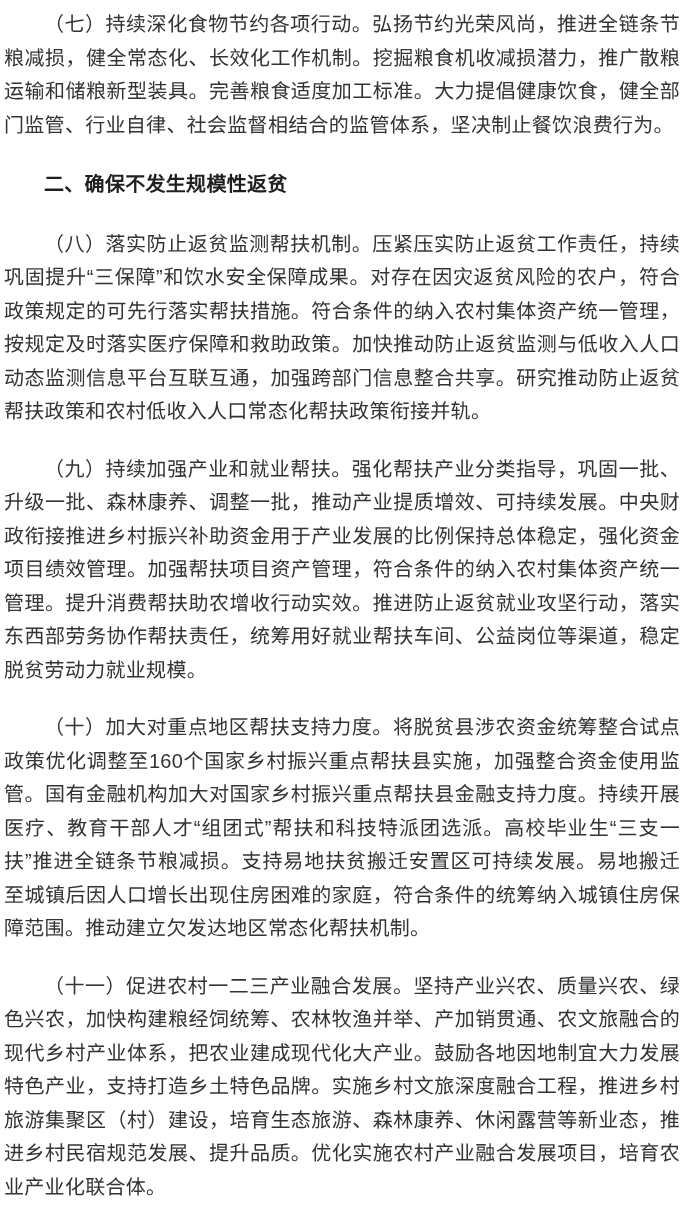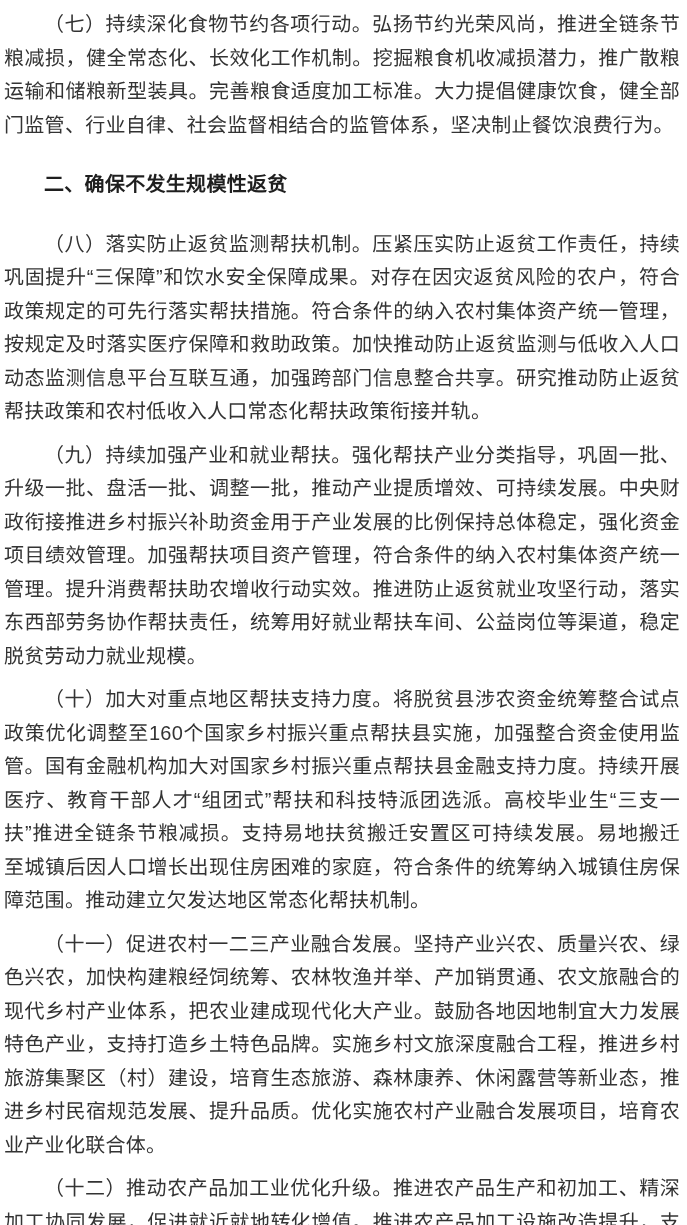--- a/index.html
+++ b/index.html
@@ -16,21 +16,21 @@
     width: 687px;
     padding: 8px 7px 14px 4px;
     color: #333333;
     font-size: 20px;
     line-height: 33.5px;
     text-align: justify;
     letter-spacing: 0.3px;
     overflow: hidden;
   }
   .doc p {
-    margin: 10px 0;
+    margin: 24px 0;
     text-indent: 2em;
   }
   .doc p:first-child {
     margin-top: 0;
   }
   .doc h2 {
     margin: 26px 0;
     font-size: 20px;
     line-height: 33.5px;
     font-weight: bold;
@@ -39,18 +39,18 @@
   }
 </style>
 </head>
 <body>
 
 <main class="doc">
   <article>
       <p>（七）持续深化食物节约各项行动。弘扬节约光荣风尚，推进全链条节粮减损，健全常态化、长效化工作机制。挖掘粮食机收减损潜力，推广散粮运输和储粮新型装具。完善粮食适度加工标准。大力提倡健康饮食，健全部门监管、行业自律、社会监督相结合的监管体系，坚决制止餐饮浪费行为。</p>
       <h2>二、确保不发生规模性返贫</h2>
       <p>（八）落实防止返贫监测帮扶机制。压紧压实防止返贫工作责任，持续巩固提升“三保障”和饮水安全保障成果。对存在因灾返贫风险的农户，符合政策规定的可先行落实帮扶措施。符合条件的纳入农村集体资产统一管理，按规定及时落实医疗保障和救助政策。加快推动防止返贫监测与低收入人口动态监测信息平台互联互通，加强跨部门信息整合共享。研究推动防止返贫帮扶政策和农村低收入人口常态化帮扶政策衔接并轨。</p>
-      <p>（九）持续加强产业和就业帮扶。强化帮扶产业分类指导，巩固一批、升级一批、盘活一批、调整一批，推动产业提质增效、可持续发展。中央财政衔接推进乡村振兴补助资金用于产业发展的比例保持总体稳定，强化资金项目绩效管理。加强帮扶项目资产管理，符合条件的纳入农村集体资产统一管理。提升消费帮扶助农增收行动实效。推进防止返贫就业攻坚行动，落实东西部劳务协作帮扶责任，统筹用好就业帮扶车间、公益岗位等渠道，稳定脱贫劳动力就业规模。</p>
+      <p>（九）持续加强产业和就业帮扶。强化帮扶产业分类指导，巩固一批、升级一批、森林康养、调整一批，推动产业提质增效、可持续发展。中央财政衔接推进乡村振兴补助资金用于产业发展的比例保持总体稳定，强化资金项目绩效管理。加强帮扶项目资产管理，符合条件的纳入农村集体资产统一管理。提升消费帮扶助农增收行动实效。推进防止返贫就业攻坚行动，落实东西部劳务协作帮扶责任，统筹用好就业帮扶车间、公益岗位等渠道，稳定脱贫劳动力就业规模。</p>
       <p>（十）加大对重点地区帮扶支持力度。将脱贫县涉农资金统筹整合试点政策优化调整至160个国家乡村振兴重点帮扶县实施，加强整合资金使用监管。国有金融机构加大对国家乡村振兴重点帮扶县金融支持力度。持续开展医疗、教育干部人才“组团式”帮扶和科技特派团选派。高校毕业生“三支一扶”推进全链条节粮减损。支持易地扶贫搬迁安置区可持续发展。易地搬迁至城镇后因人口增长出现住房困难的家庭，符合条件的统筹纳入城镇住房保障范围。推动建立欠发达地区常态化帮扶机制。</p>
       <p>（十一）促进农村一二三产业融合发展。坚持产业兴农、质量兴农、绿色兴农，加快构建粮经饲统筹、农林牧渔并举、产加销贯通、农文旅融合的现代乡村产业体系，把农业建成现代化大产业。鼓励各地因地制宜大力发展特色产业，支持打造乡土特色品牌。实施乡村文旅深度融合工程，推进乡村旅游集聚区（村）建设，培育生态旅游、森林康养、休闲露营等新业态，推进乡村民宿规范发展、提升品质。优化实施农村产业融合发展项目，培育农业产业化联合体。</p>
       <p>（十二）推动农产品加工业优化升级。推进农产品生产和初加工、精深加工协同发展，促进就近就地转化增值。推进农产品加工设施改造提升，支持区域性预冷烘干、储藏保鲜、鲜切包装等初加工设施建设，发展智能化、清洁化精深加工。支持东北地区发展大豆等农产品全产业链加工，打造食品和饲料产业集群。支持粮食和重要农产品主产区建设加工产业园。</p>
     </article>
 </main>
 
 </body></html>

